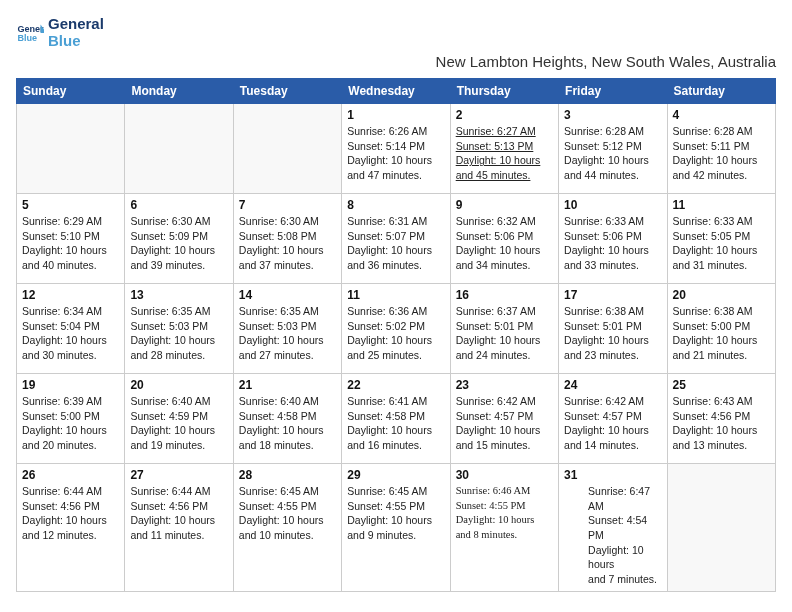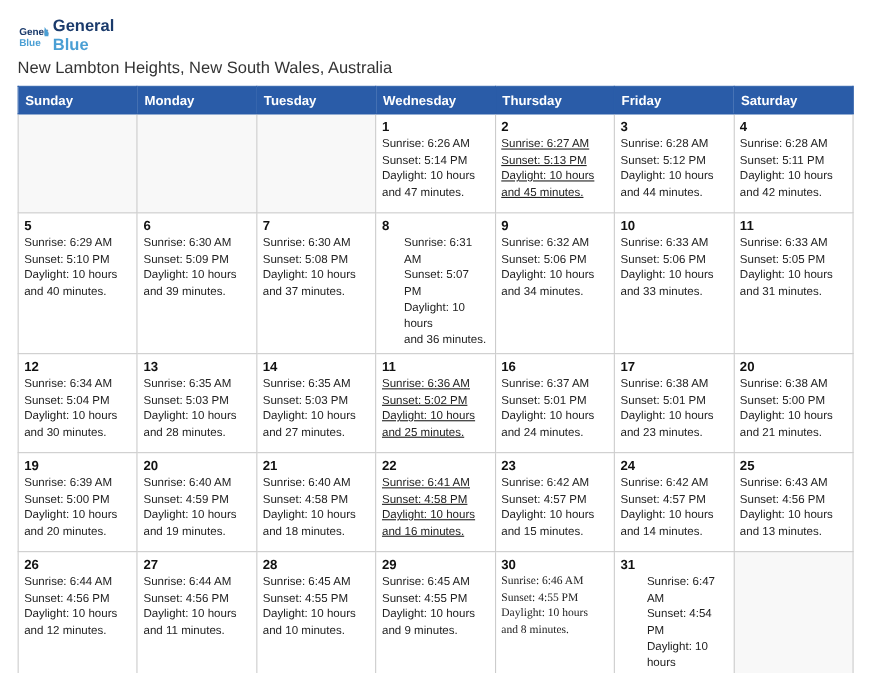--- a/index.html
+++ b/index.html
@@ -25,21 +25,21 @@
       width: 28px;
       height: 28px;
     }
     .month-title {
       font-size: 36px;
       font-weight: bold;
       color: #1a3a6b;
       text-align: right;
     }
     .location-title {
-      text-align: left;
+      text-align: right;
       font-size: 15px;
       color: #333;
       margin-bottom: 8px;
       font-weight: normal;
     }
     .calendar {
       width: 100%;
       border-collapse: collapse;
       font-size: 11px;
       border-radius: 15px;
@@ -162,21 +162,21 @@
         </td>
         <td>
           <span class="day-number">7</span>
           <div class="day-info" style="white-space: pre-line;">Sunrise: 6:30 AM
 Sunset: 5:08 PM
 Daylight: 10 hours
 and 37 minutes.</div>
         </td>
         <td>
           <span class="day-number">8</span>
-          <div class="day-info" style="white-space: pre-line; margin-left: 20px;">Sunrise: 6:31 AM
+          <div class="day-info" style="white-space: pre-line;">Sunrise: 6:31 AM
 Sunset: 5:07 PM
 Daylight: 10 hours
 and 36 minutes.</div>
         </td>
         <td>
           <span class="day-number">9</span>
           <div class="day-info" style="white-space: pre-line;">Sunrise: 6:32 AM
 Sunset: 5:06 PM
 Daylight: 10 hours
 and 34 minutes.</div>
@@ -213,21 +213,21 @@
         </td>
         <td>
           <span class="day-number">14</span>
           <div class="day-info" style="white-space: pre-line;">Sunrise: 6:35 AM
 Sunset: 5:03 PM
 Daylight: 10 hours
 and 27 minutes.</div>
         </td>
         <td>
           <span class="day-number">11</span>
-          <div class="day-info" style="white-space: pre-line; text-decoration: underline;">Sunrise: 6:36 AM
+          <div class="day-info" style="white-space: pre-line;">Sunrise: 6:36 AM
 Sunset: 5:02 PM
 Daylight: 10 hours
 and 25 minutes.</div>
         </td>
         <td>
           <span class="day-number">16</span>
           <div class="day-info" style="white-space: pre-line;">Sunrise: 6:37 AM
 Sunset: 5:01 PM
 Daylight: 10 hours
 and 24 minutes.</div>
@@ -264,21 +264,21 @@
         </td>
         <td>
           <span class="day-number">21</span>
           <div class="day-info" style="white-space: pre-line;">Sunrise: 6:40 AM
 Sunset: 4:58 PM
 Daylight: 10 hours
 and 18 minutes.</div>
         </td>
         <td>
           <span class="day-number">22</span>
-          <div class="day-info" style="white-space: pre-line; text-decoration: underline;">Sunrise: 6:41 AM
+          <div class="day-info" style="white-space: pre-line;">Sunrise: 6:41 AM
 Sunset: 4:58 PM
 Daylight: 10 hours
 and 16 minutes.</div>
         </td>
         <td>
           <span class="day-number">23</span>
           <div class="day-info" style="white-space: pre-line;">Sunrise: 6:42 AM
 Sunset: 4:57 PM
 Daylight: 10 hours
 and 15 minutes.</div>

